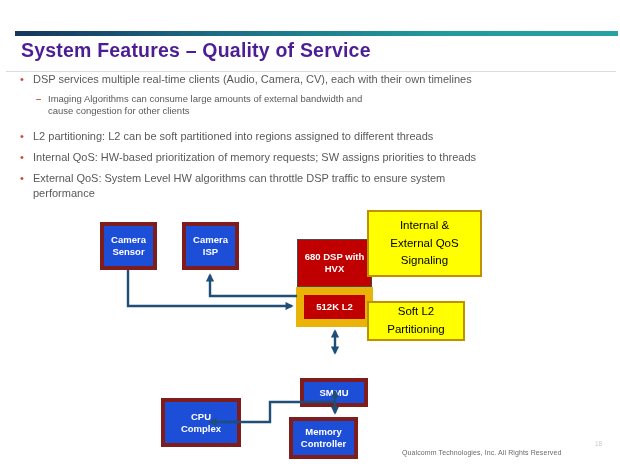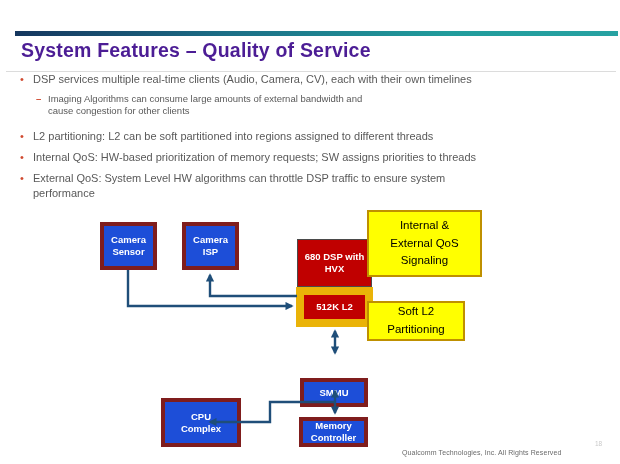--- a/index.html
+++ b/index.html
@@ -41,21 +41,21 @@
     position:absolute; display:flex; align-items:center; justify-content:center;
     text-align:center; white-space:pre-line; color:#000000;
     background:#FFFF00; border:2px solid #BF9000;
     font-size:11.5px; line-height:1.55; z-index:6;
   }
   .b-camera-sensor { left:100px; top:222px; width:57px; height:48px; }
   .b-camera-isp    { left:182px; top:222px; width:57px; height:48px; }
   .b-dsp           { left:297px; top:239px; width:75px; height:48px; }
   .b-l2            { left:296px; top:287px; width:77px; height:40px; }
   .b-smmu          { left:300px; top:358px; width:68px; height:29px;margin-top:20px; }
-  .b-mem           { left:299px; top:417px; width:69px; height:30px;text-align:center; }
+  .b-mem           { left:289px; top:417px; width:69px; height:42px;text-align:center; }
   .b-cpu           { left:129px; top:398px; width:80px; height:49px;margin-left:32px; }
   .c-qos           { left:367px; top:210px; width:115px; height:67px; }
   .c-soft          { left:367px; top:301px; width:98px; height:40px; }
 
   .arrows { position:absolute; left:0; top:0; z-index:5; pointer-events:none; }
 
   .footer {
     position:absolute; left:402px; top:449px; font-size:7px; color:#6a6a6a;
     letter-spacing:0.1px;
   }

